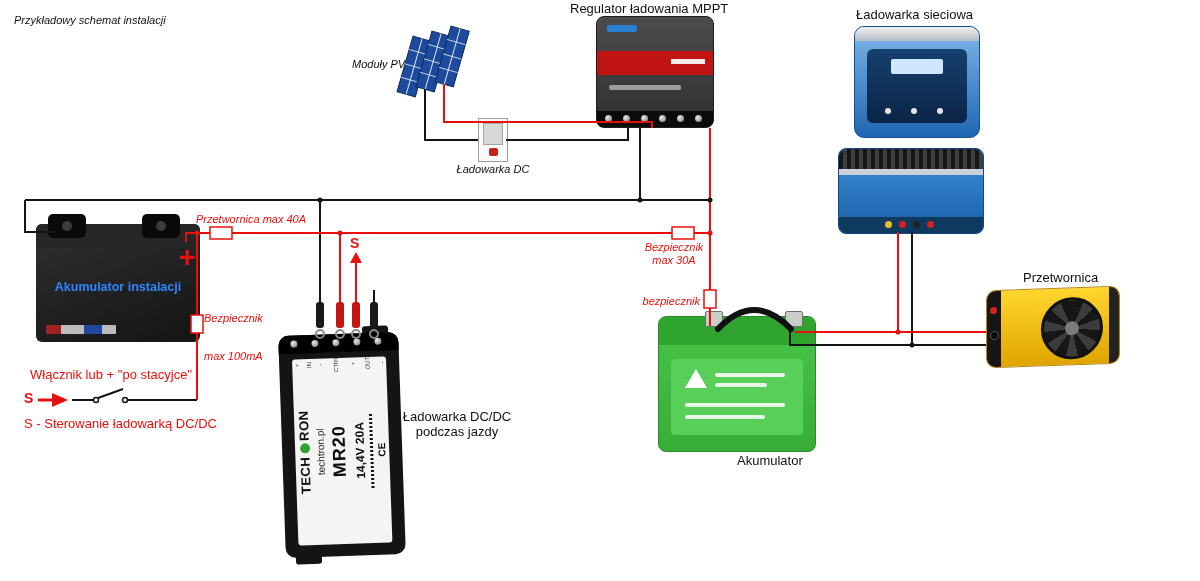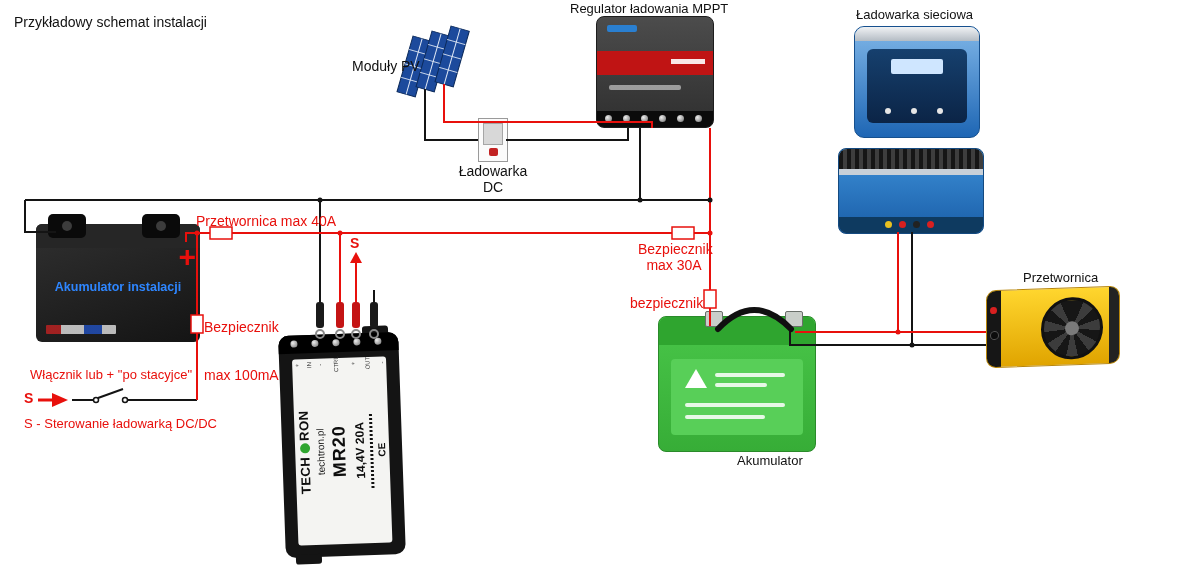--- a/index.html
+++ b/index.html
@@ -1,20 +1,20 @@
 <!DOCTYPE html>
 <html><head>
 <meta charset="utf-8">
 <style>
   html,body { margin:0; padding:0; background:#fff; }
   .stage { position:relative; width:1200px; height:581px; background:#ffffff;
            font-family:"Liberation Sans", sans-serif; overflow:hidden; }
 
   .lbl { position:absolute; color:#111; font-size:13px; line-height:1.15; white-space:pre; }
-  .lbl.small { font-size:14px; }
+  .lbl.small { font-size:11px;font-style:italic; }
   .lbl.center { text-align:center; white-space:normal; }
   .red { color:#e8100c; }
   .bold { font-weight:bold; }
 
   svg.wires { position:absolute; left:0; top:0; z-index:5; pointer-events:none; }
   .dev { position:absolute; z-index:2; }
   .txt { position:absolute; z-index:8; }
 
   
   .disconnect { left:478px; top:118px; width:28px; height:42px; background:#fbfbfb; border:1px solid #9a9a9a; }
@@ -321,20 +321,24 @@
   <div class="txt lbl small center" style="left:448px; top:163px; width:90px">Ładowarka DC</div>
 
   <div class="txt lbl" style="left:570px; top:2px">Regulator ładowania MPPT</div>
 
   <div class="txt lbl" style="left:856px; top:8px">Ładowarka sieciowa</div>
 
   <div class="txt lbl" style="left:1023px; top:271px">Przetwornica</div>
 
   <div class="txt lbl" style="left:737px; top:454px">Akumulator</div>
 
+  <div class="txt lbl center" style="left:402px; top:410px; width:110px">
+    <div>Ładowarka DC/DC</div>
+    <div>podczas jazdy</div>
+  </div>
 
   <div class="txt lbl small red" style="left:196px; top:213px">Przetwornica max 40A</div>
 
   <div class="txt lbl small red center" style="left:638px; top:241px; width:72px">
     <div>Bezpiecznik</div>
     <div>max 30A</div>
   </div>
 
   <div class="txt lbl small red" style="left:204px; top:287px">
     <div>Bezpiecznik</div>

